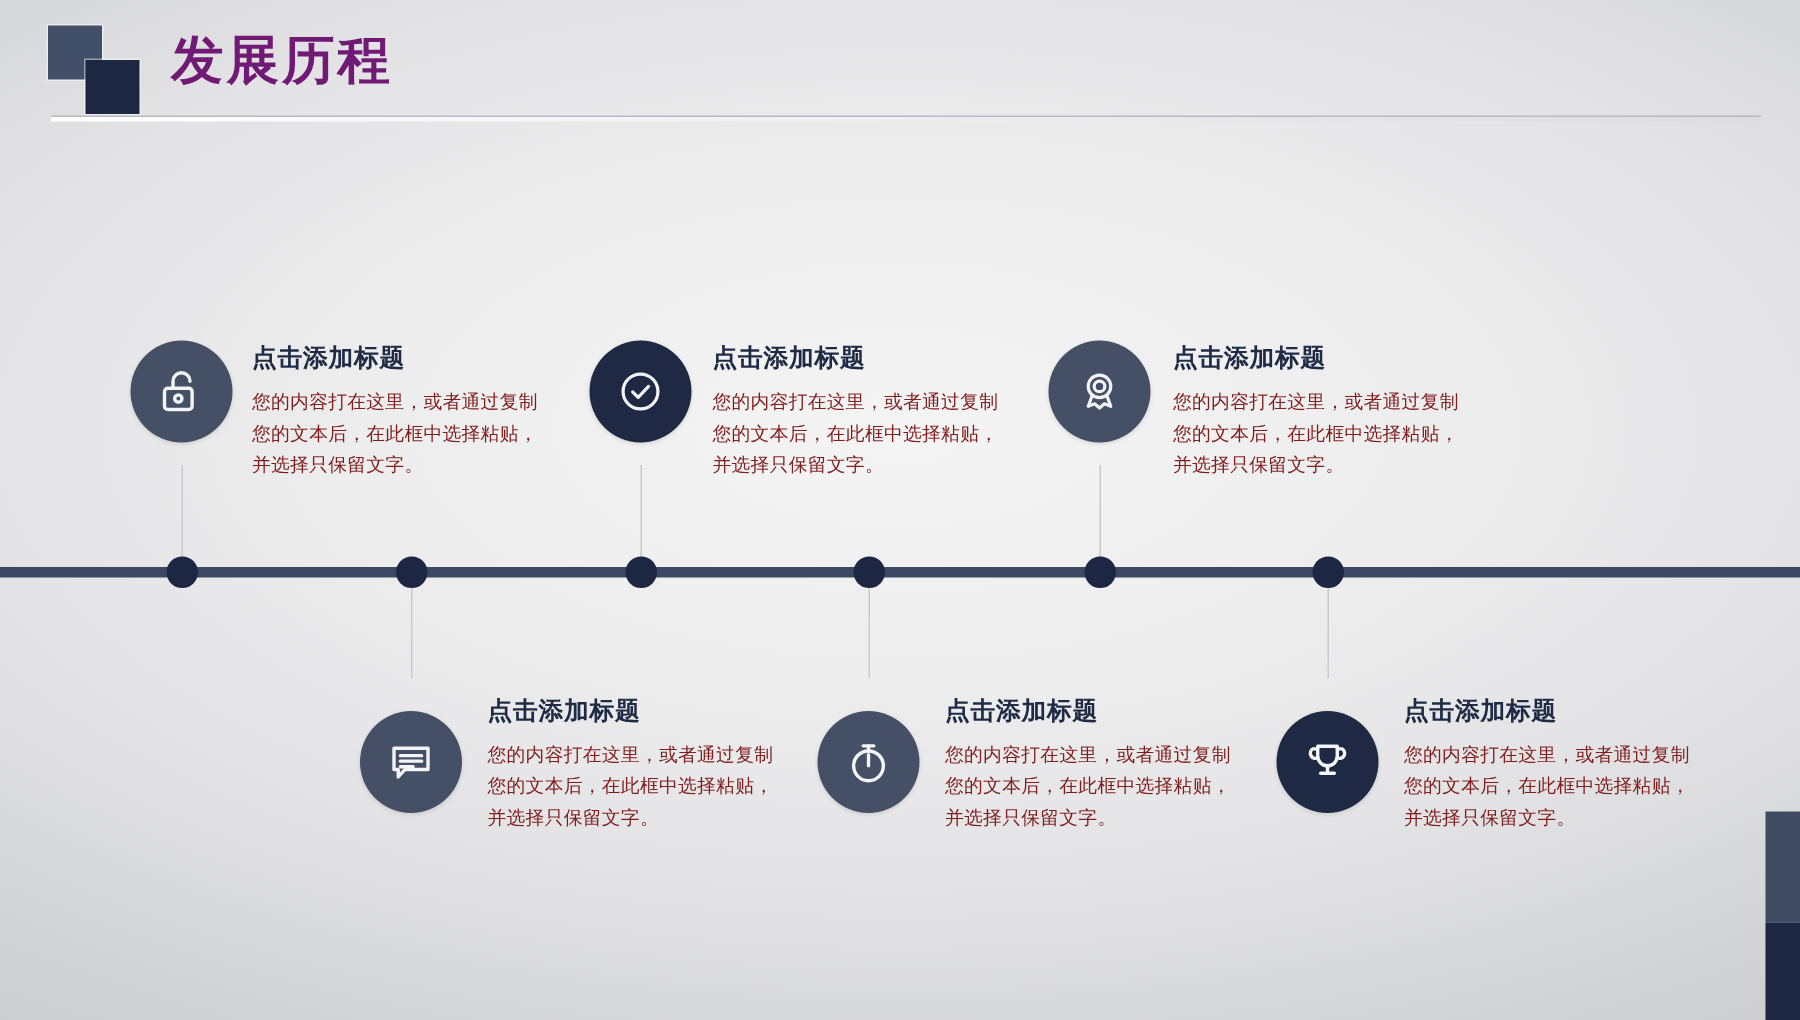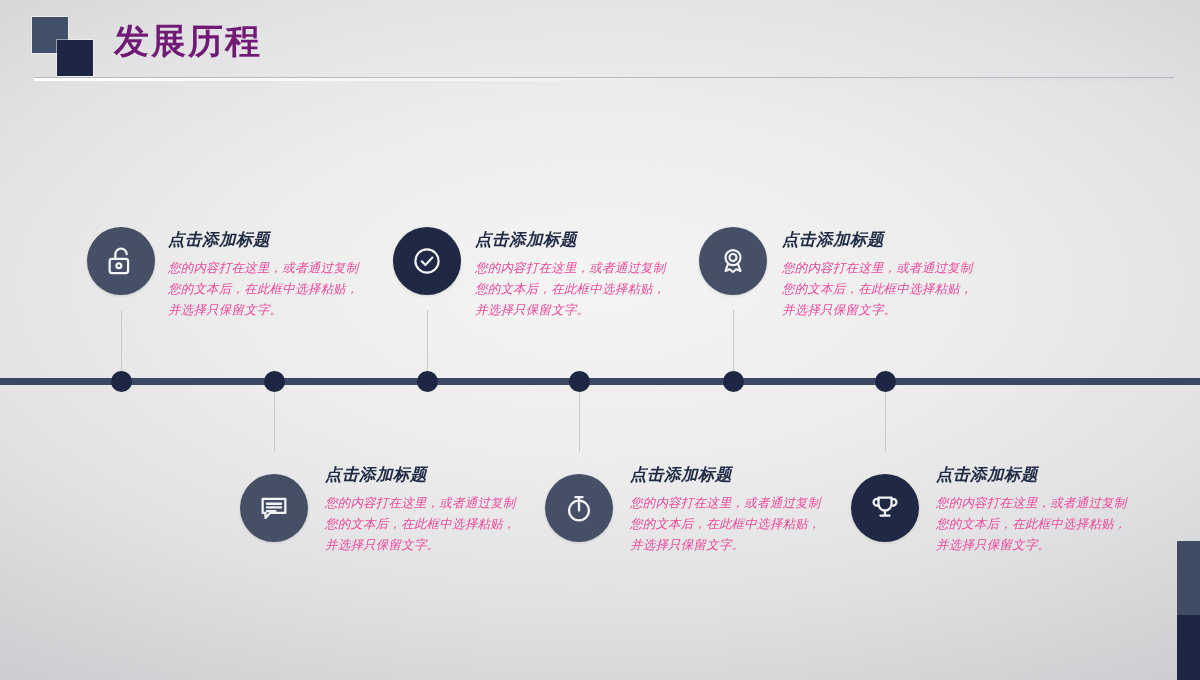--- a/index.html
+++ b/index.html
@@ -71,31 +71,31 @@
     position: absolute;
     width: 68px; height: 68px;
     border-radius: 50%;
     display: flex; align-items: center; justify-content: center;
     box-shadow: 0 1px 3px rgba(0,0,0,.12);
   }
   .circle.tone-slate { background: #454f66; }
   .circle.tone-navy  { background: #1f2943; }
   .circle svg { display: block; }
 
-  .txt { position: absolute; width: 200px; font-style: italic; }
+  .txt { position: absolute; width: 200px; }
   .item-title {
     font-size: 16.5px; font-weight: bold;
     color: #1f2a44;
     letter-spacing: .5px;
     margin: 0 0 9px 0;
     line-height: 20px;
   }
   .item-body {
     font-size: 12.5px;
-    color: #ec4899;
+    color: #7f1d1d;
     line-height: 21px;
     margin: 0;
     letter-spacing: .2px;
   }
 
   
   .row-top .circle { top: 227px; }
   .row-top .txt    { top: 229px; }
   
   .row-bot .circle { top: 474px; }

